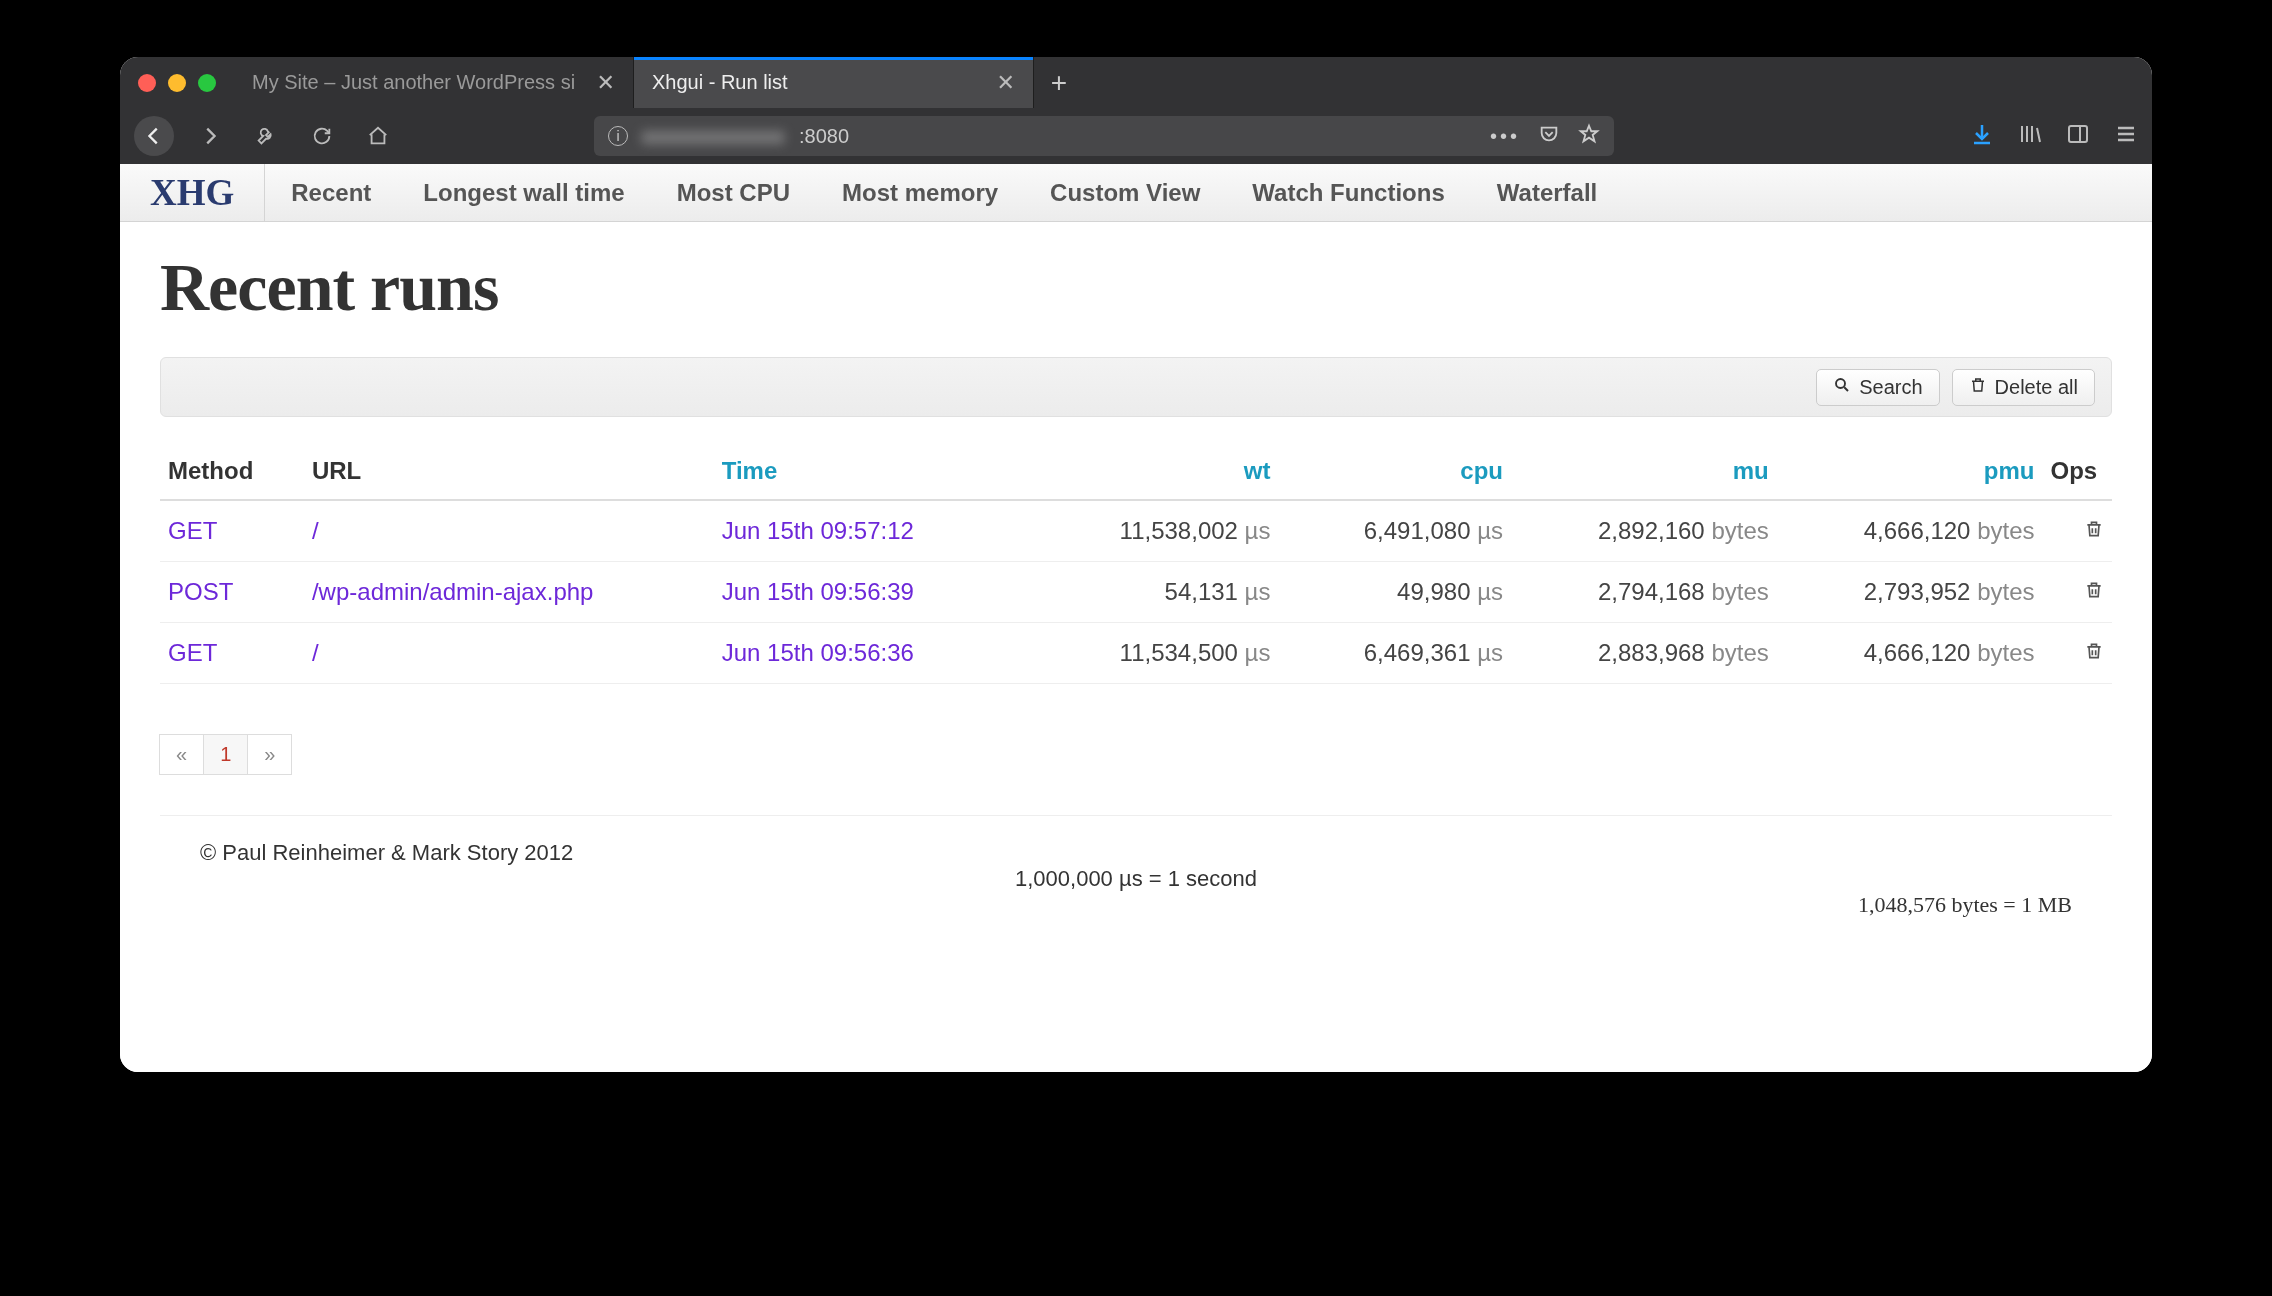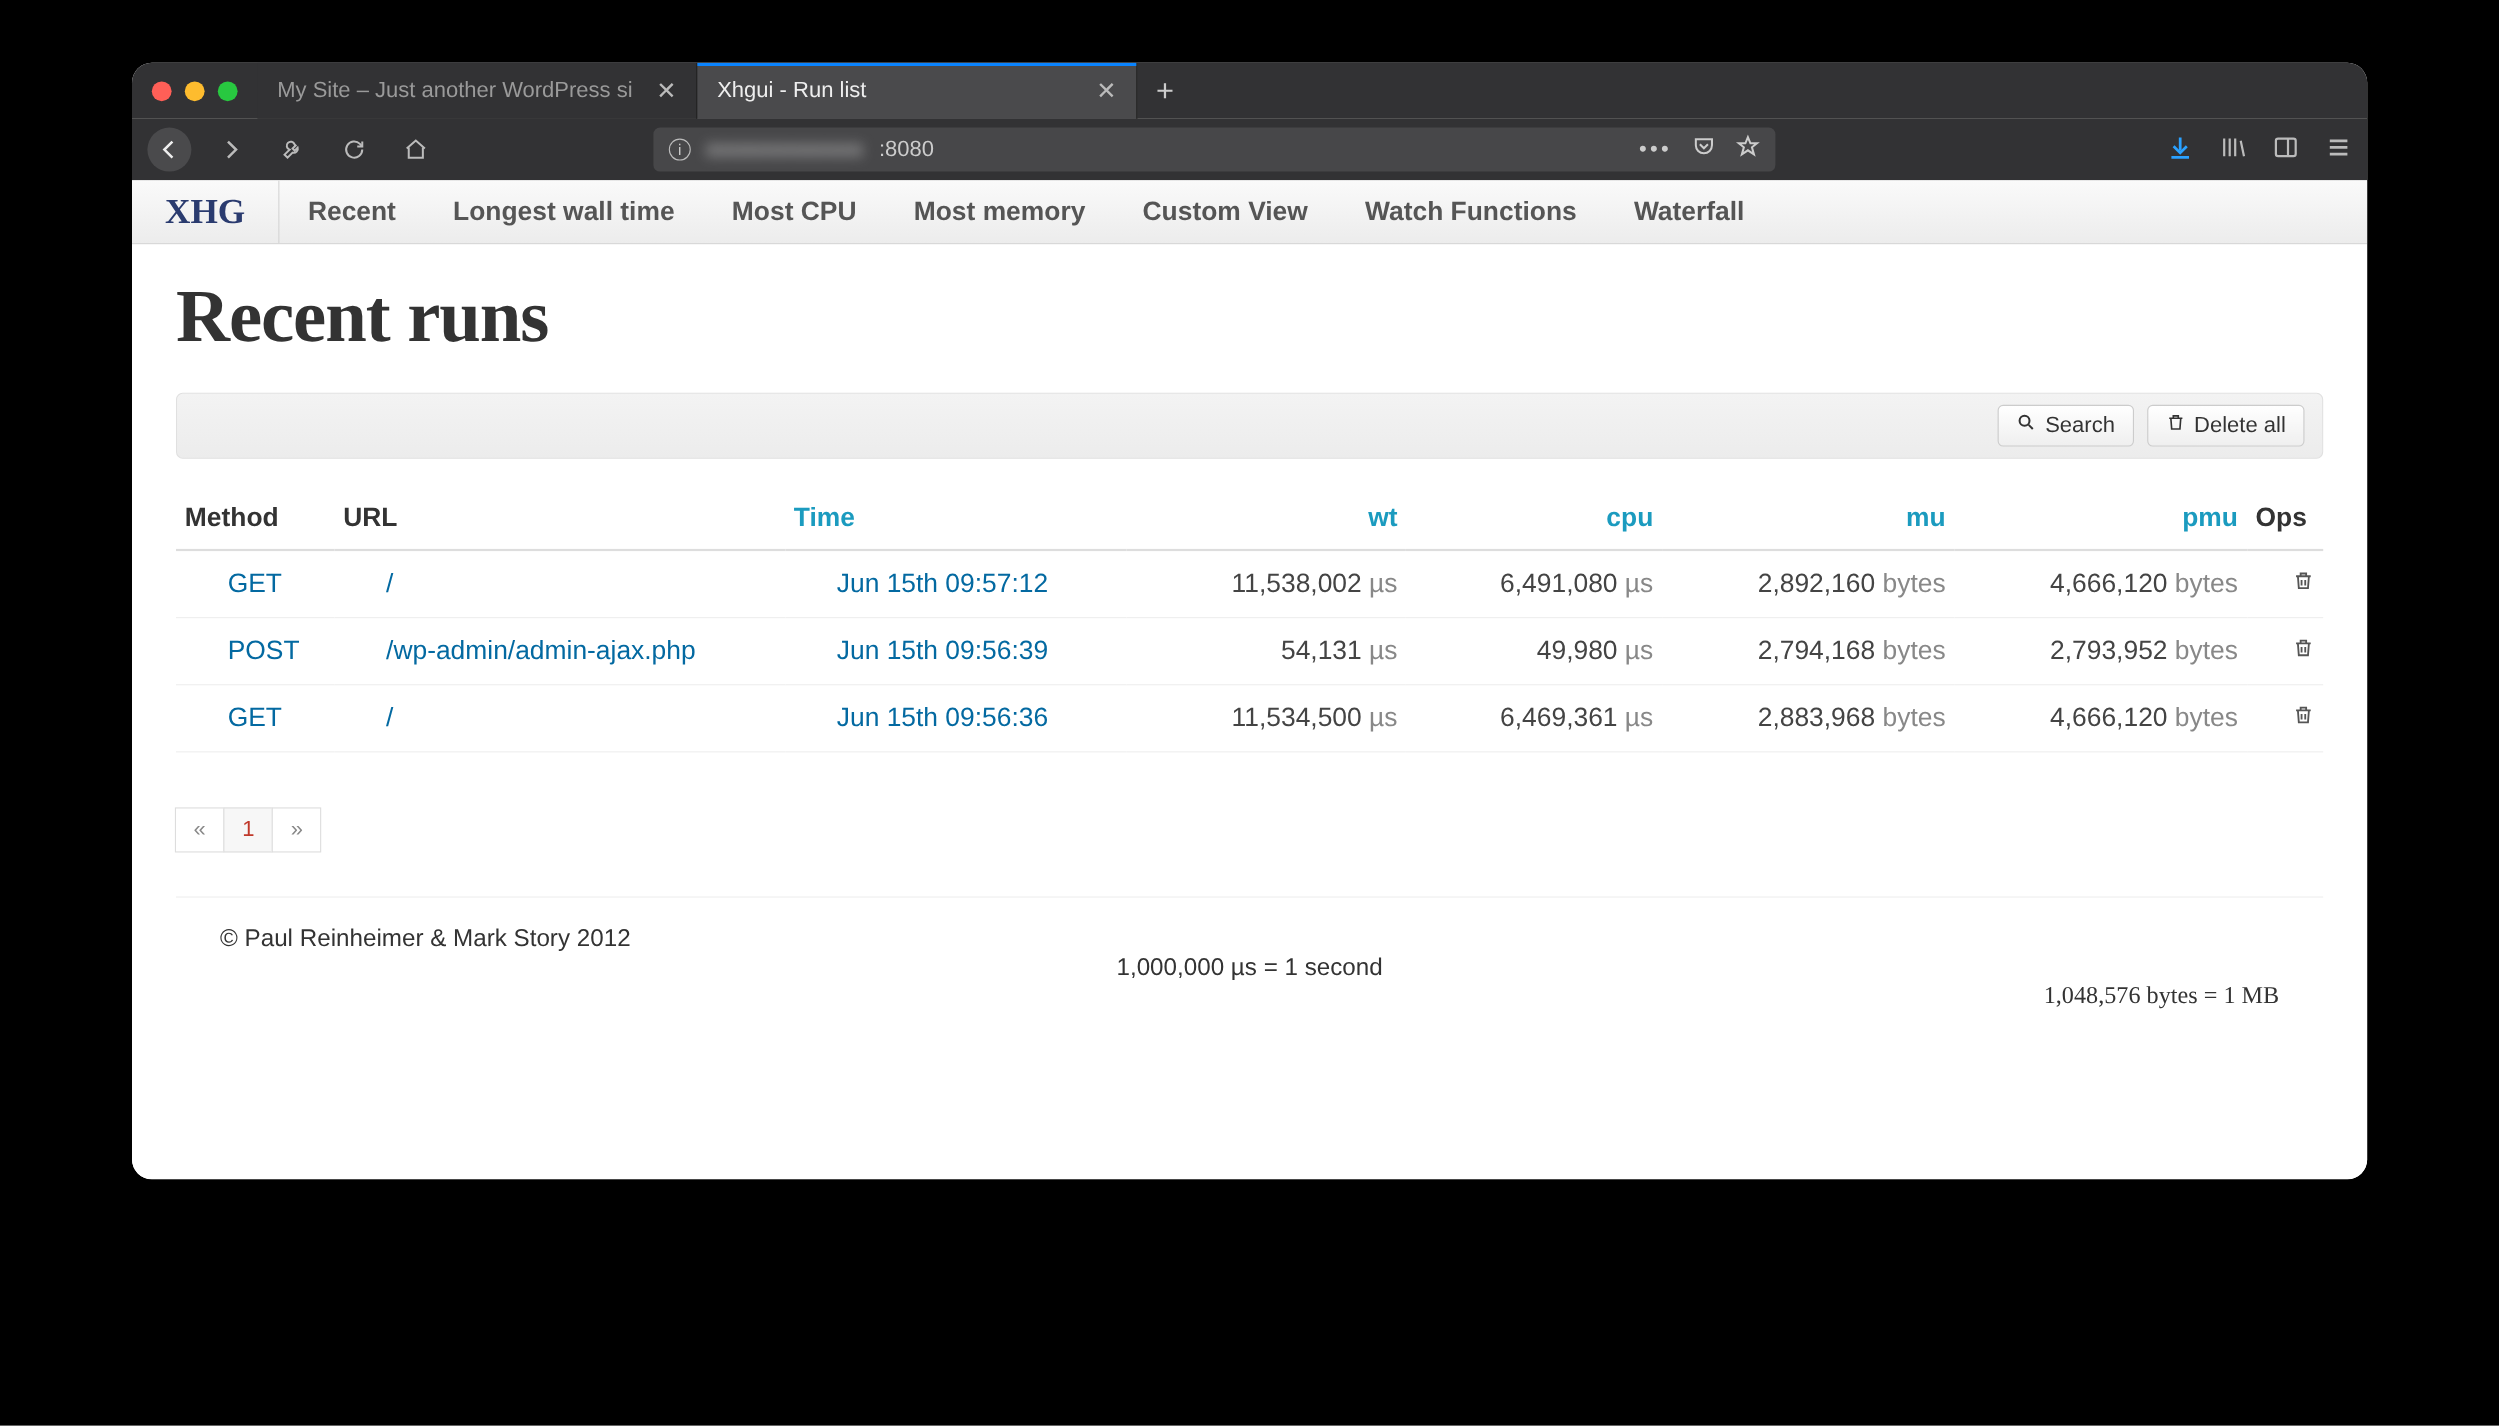--- a/index.html
+++ b/index.html
@@ -111,21 +111,21 @@
     background: linear-gradient(#fafafa,#ececec);
     border-bottom:1px solid #d4d4d4;
     display:flex;
     align-items:stretch;
     font-size:24px;
     color:#555;
   }
   .brand {
     font-family: Georgia, "Times New Roman", serif;
     font-weight: 900;
-    font-size:32px;
+    font-size:37px;
     color:#2a3b6f;
     padding:16px 30px;
     display:flex; align-items:center;
     border-right:1px solid #d4d4d4;
   }
   .navlink {
     padding:0 26px;
     display:flex; align-items:center;
     cursor:pointer;
     font-weight:bold;
@@ -174,21 +174,21 @@
     color:#333;
   }
   table.runs th.sortable { color:#1b9bbf; cursor:pointer; }
   table.runs th.r, table.runs td.r { text-align:right; }
   table.runs td {
     padding:16px 8px;
     border-bottom:1px solid #eee;
     color:#444;
     white-space:nowrap;
   }
-  .link { color:#0369a1; cursor:pointer;margin-left:39px; }
+  .link { color:#6d28d9; cursor:pointer; }
   .unit { color:#888; }
   .trash { color:#555; cursor:pointer; }
   .pager {
     margin-top:50px;
     display:flex;
     gap:0;
     font-size:20px;
     color:#888;
   }
   .pager span{

